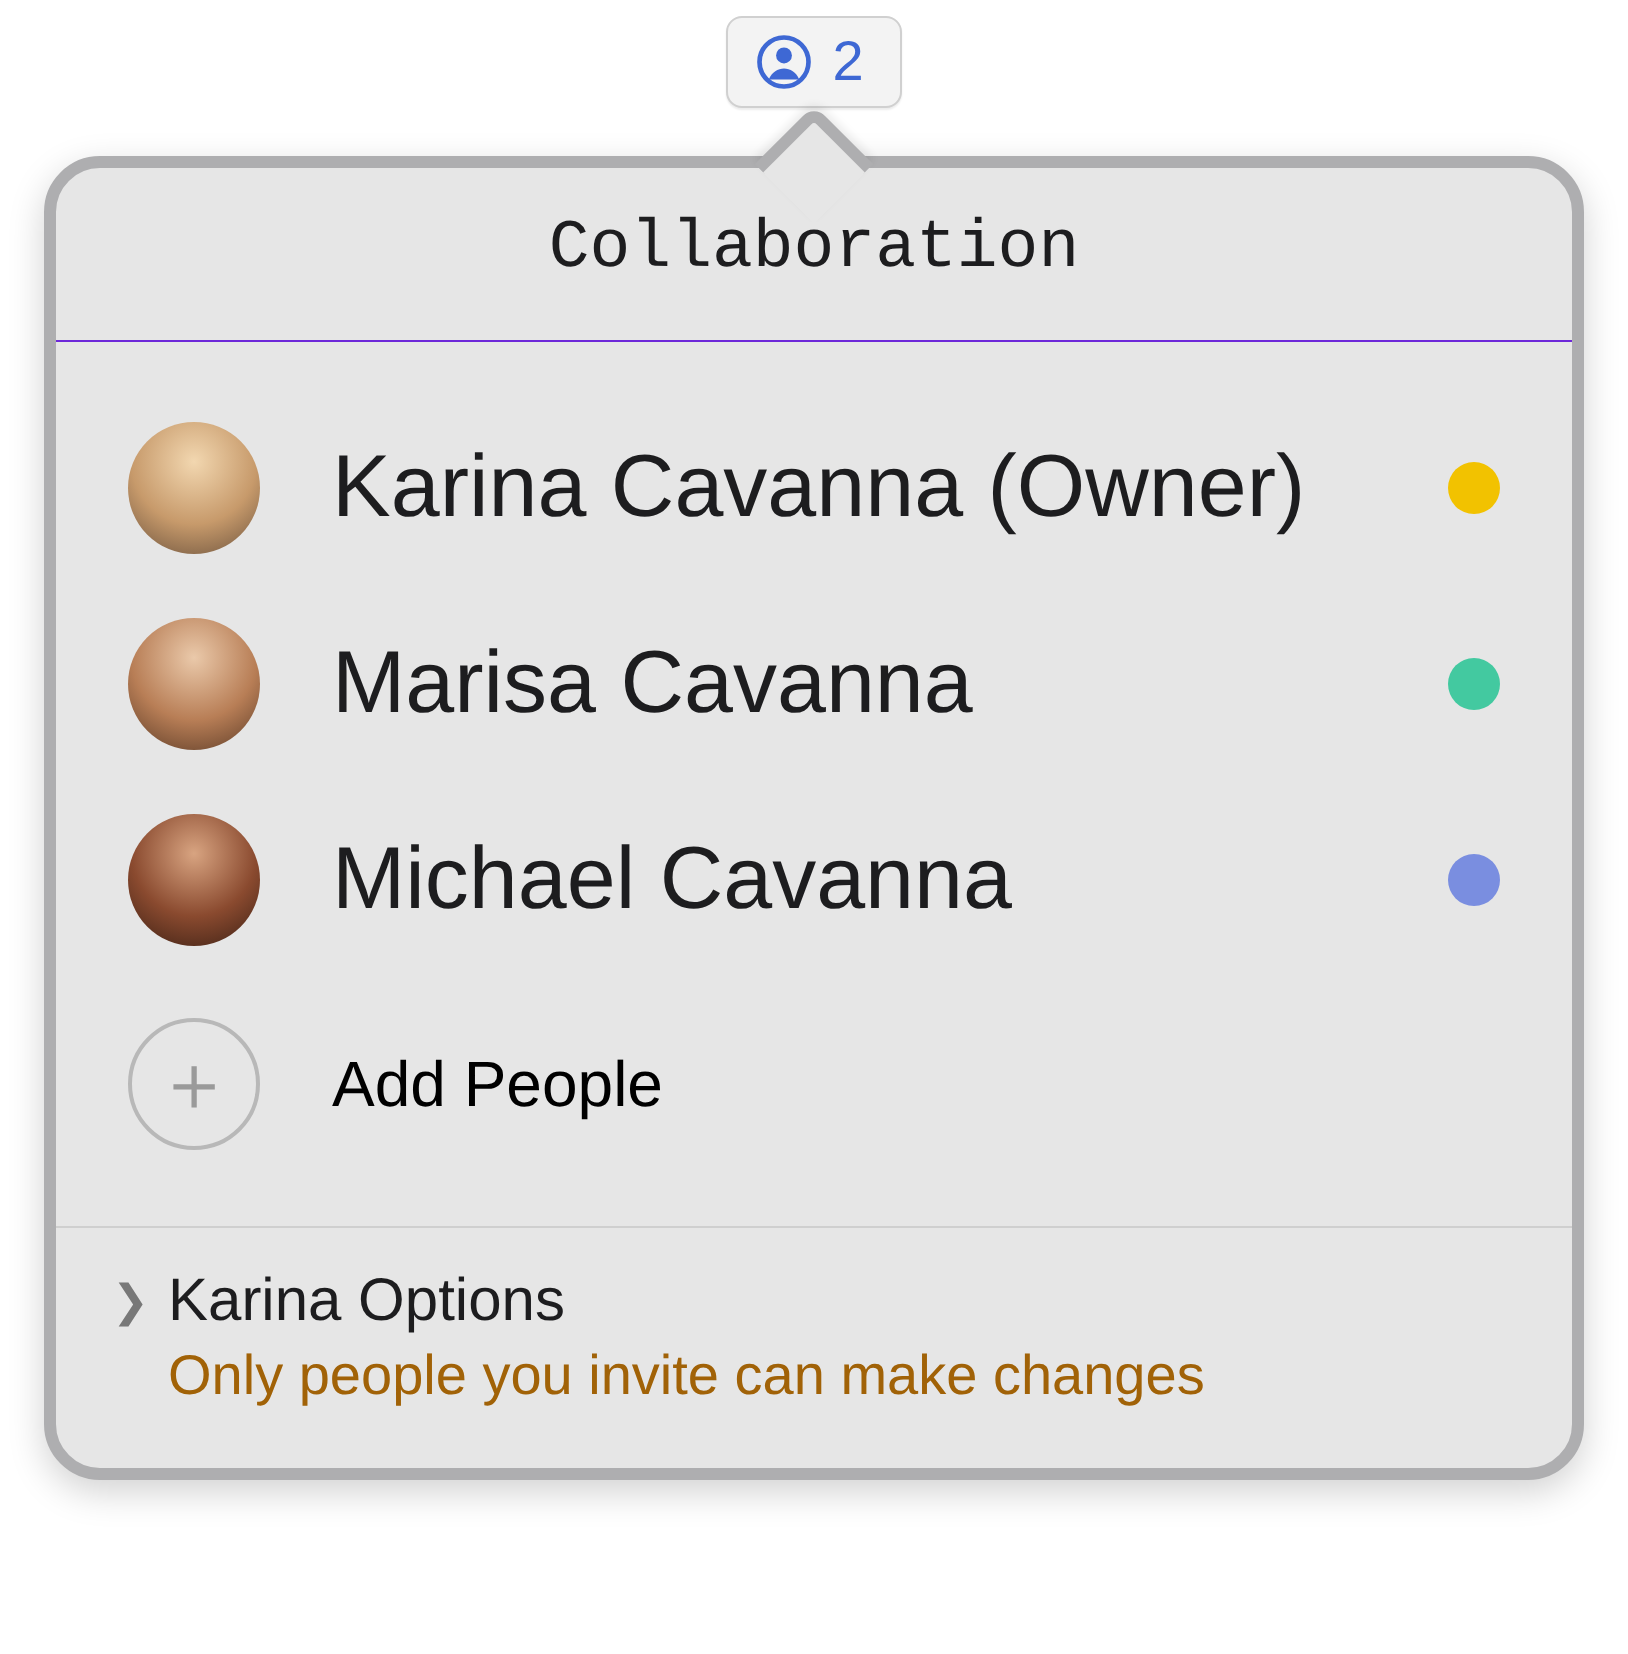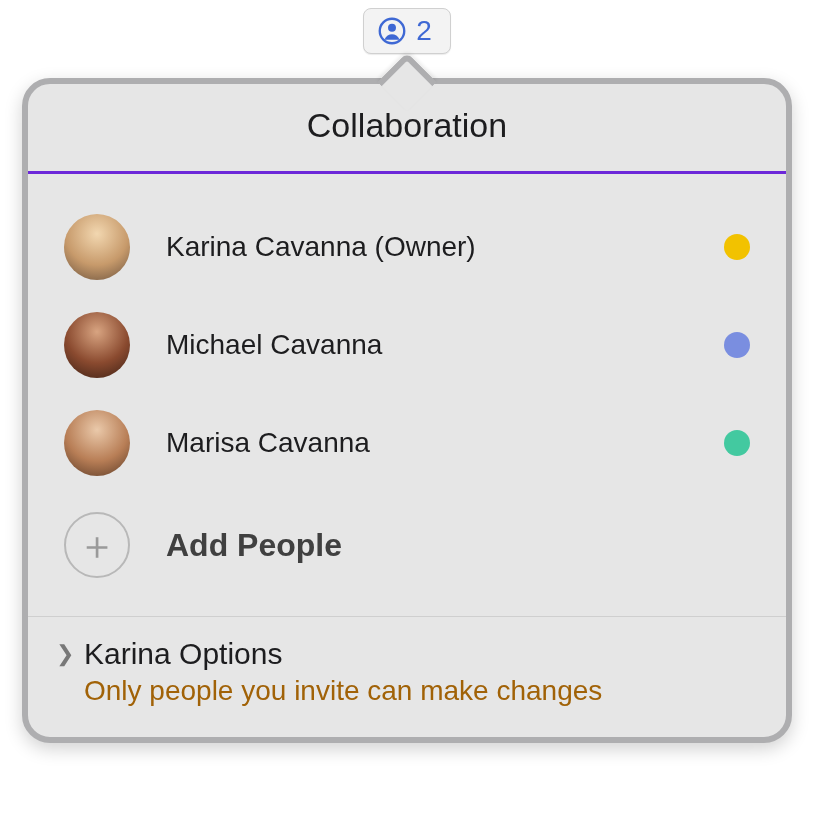--- a/index.html
+++ b/index.html
@@ -64,21 +64,22 @@
       margin-top: 24px;
       background: #e6e6e6;
       border: 6px solid #aeaeb0;
       border-radius: 28px;
       box-shadow: 0 6px 18px rgba(0,0,0,0.18);
       overflow: hidden;
     }
     .panel-header {
       text-align: center;
       padding: 22px 0 26px 0;
-      border-bottom: 3px solid #6d28d9;
+      border-bottom: 1px solid #6d28d9;
+      font-family: Liberation Mono, monospace;
     }
     .panel-header .title {
       font-size: 34px;
       font-weight: 500;
       color: #1d1d1f;
     }
     .list {
       padding: 24px 36px 10px 36px;
     }
     .row {
@@ -96,21 +97,21 @@
       align-items: center;
       justify-content: center;
       background: #999;
     }
     .avatar.a1 { background: radial-gradient(circle at 50% 30%, #f2d7b0 0%, #c79a6b 55%, #6a513c 100%); }
     .avatar.a2 { background: radial-gradient(circle at 50% 30%, #d8a481 0%, #8a4a2f 55%, #3a1f14 100%); }
     .avatar.a3 { background: radial-gradient(circle at 50% 30%, #eac9aa 0%, #b87e56 55%, #5a3a26 100%); }
     .name {
       flex: 1;
       margin-left: 36px;
-      font-size: 28px;
+      font-size: 44px;
       color: #1d1d1f;
     }
     .dot {
       width: 26px;
       height: 26px;
       border-radius: 50%;
       flex-shrink: 0;
     }
     .add-row {
       display: flex;
@@ -130,22 +131,21 @@
     }
     .plus-circle .plus {
       font-size: 40px;
       color: #9a9a9a;
       font-weight: 300;
       line-height: 1;
     }
     .add-label {
       margin-left: 36px;
       font-size: 32px;
-      color: #404040;
-      font-weight: bold;
+      color: #000000;
     }
     .footer {
       border-top: 1px solid #cfcfcf;
       padding: 20px 36px 30px 28px;
       cursor: pointer;
     }
     .footer-top {
       display: flex;
       align-items: center;
       gap: 6px;
@@ -191,29 +191,29 @@
 
     <div class="list">
 
       <div class="row">
         <div class="avatar a1"></div>
         <div class="name">Karina Cavanna (Owner)</div>
         <div class="dot" style="background:#f2c200"></div>
       </div>
 
       <div class="row">
+        <div class="avatar a3"></div>
+        <div class="name">Marisa Cavanna</div>
+        <div class="dot" style="background:#43c9a0"></div>
+      </div>
+
+      <div class="row">
         <div class="avatar a2"></div>
         <div class="name">Michael Cavanna</div>
         <div class="dot" style="background:#7a8ee0"></div>
-      </div>
-
-      <div class="row">
-        <div class="avatar a3"></div>
-        <div class="name">Marisa Cavanna</div>
-        <div class="dot" style="background:#43c9a0"></div>
       </div>
 
       <div class="add-row">
         <div class="plus-circle">
           <span class="plus">＋</span>
         </div>
         <div class="add-label">Add People</div>
       </div>
 
     </div>

